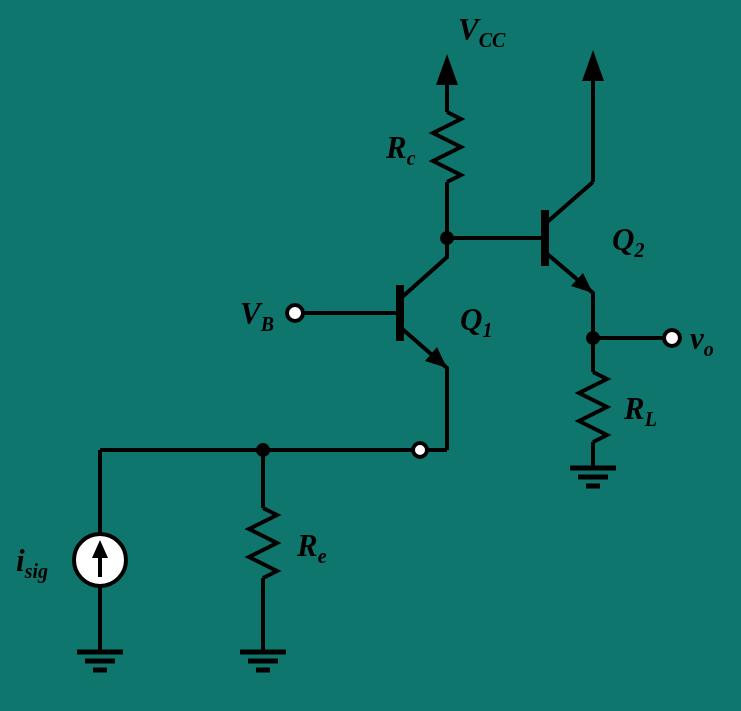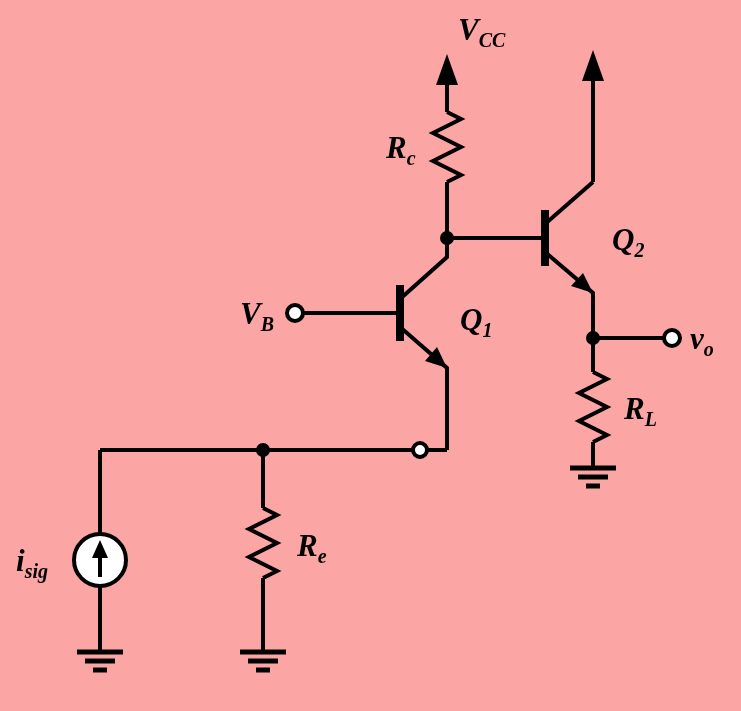--- a/index.html
+++ b/index.html
@@ -5,21 +5,21 @@
   html, body {
     margin: 0;
     padding: 0;
     background: #ffffff;
     font-family: "Liberation Serif", serif;
   }
   .page {
     position: relative;
     width: 741px;
     height: 711px;
-    background: #fca5a5;
+    background: #0f766e;
     overflow: hidden;
   }
   svg { display: block; }
   .wire {
     fill: none;
     stroke: #000000;
     stroke-width: 4;
     stroke-linecap: butt;
     stroke-linejoin: miter;
   }

